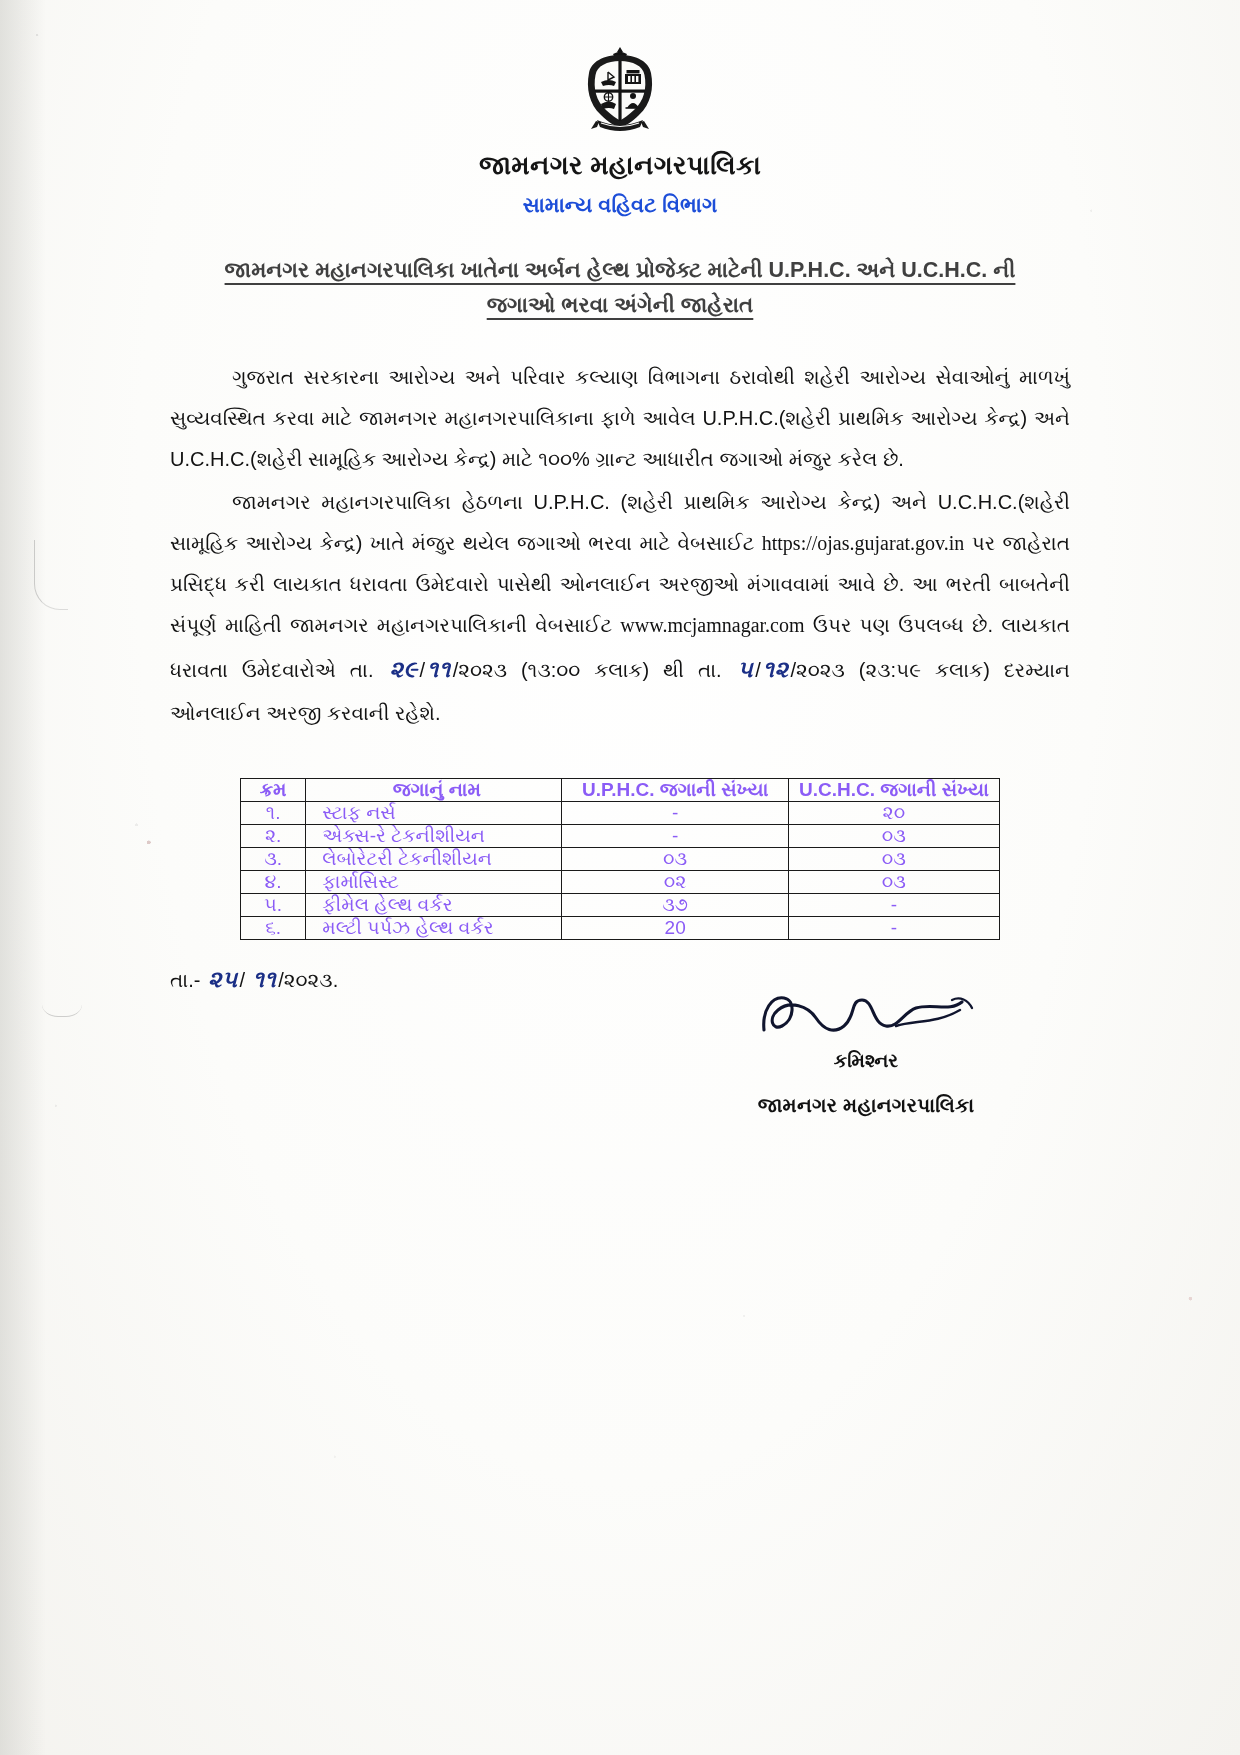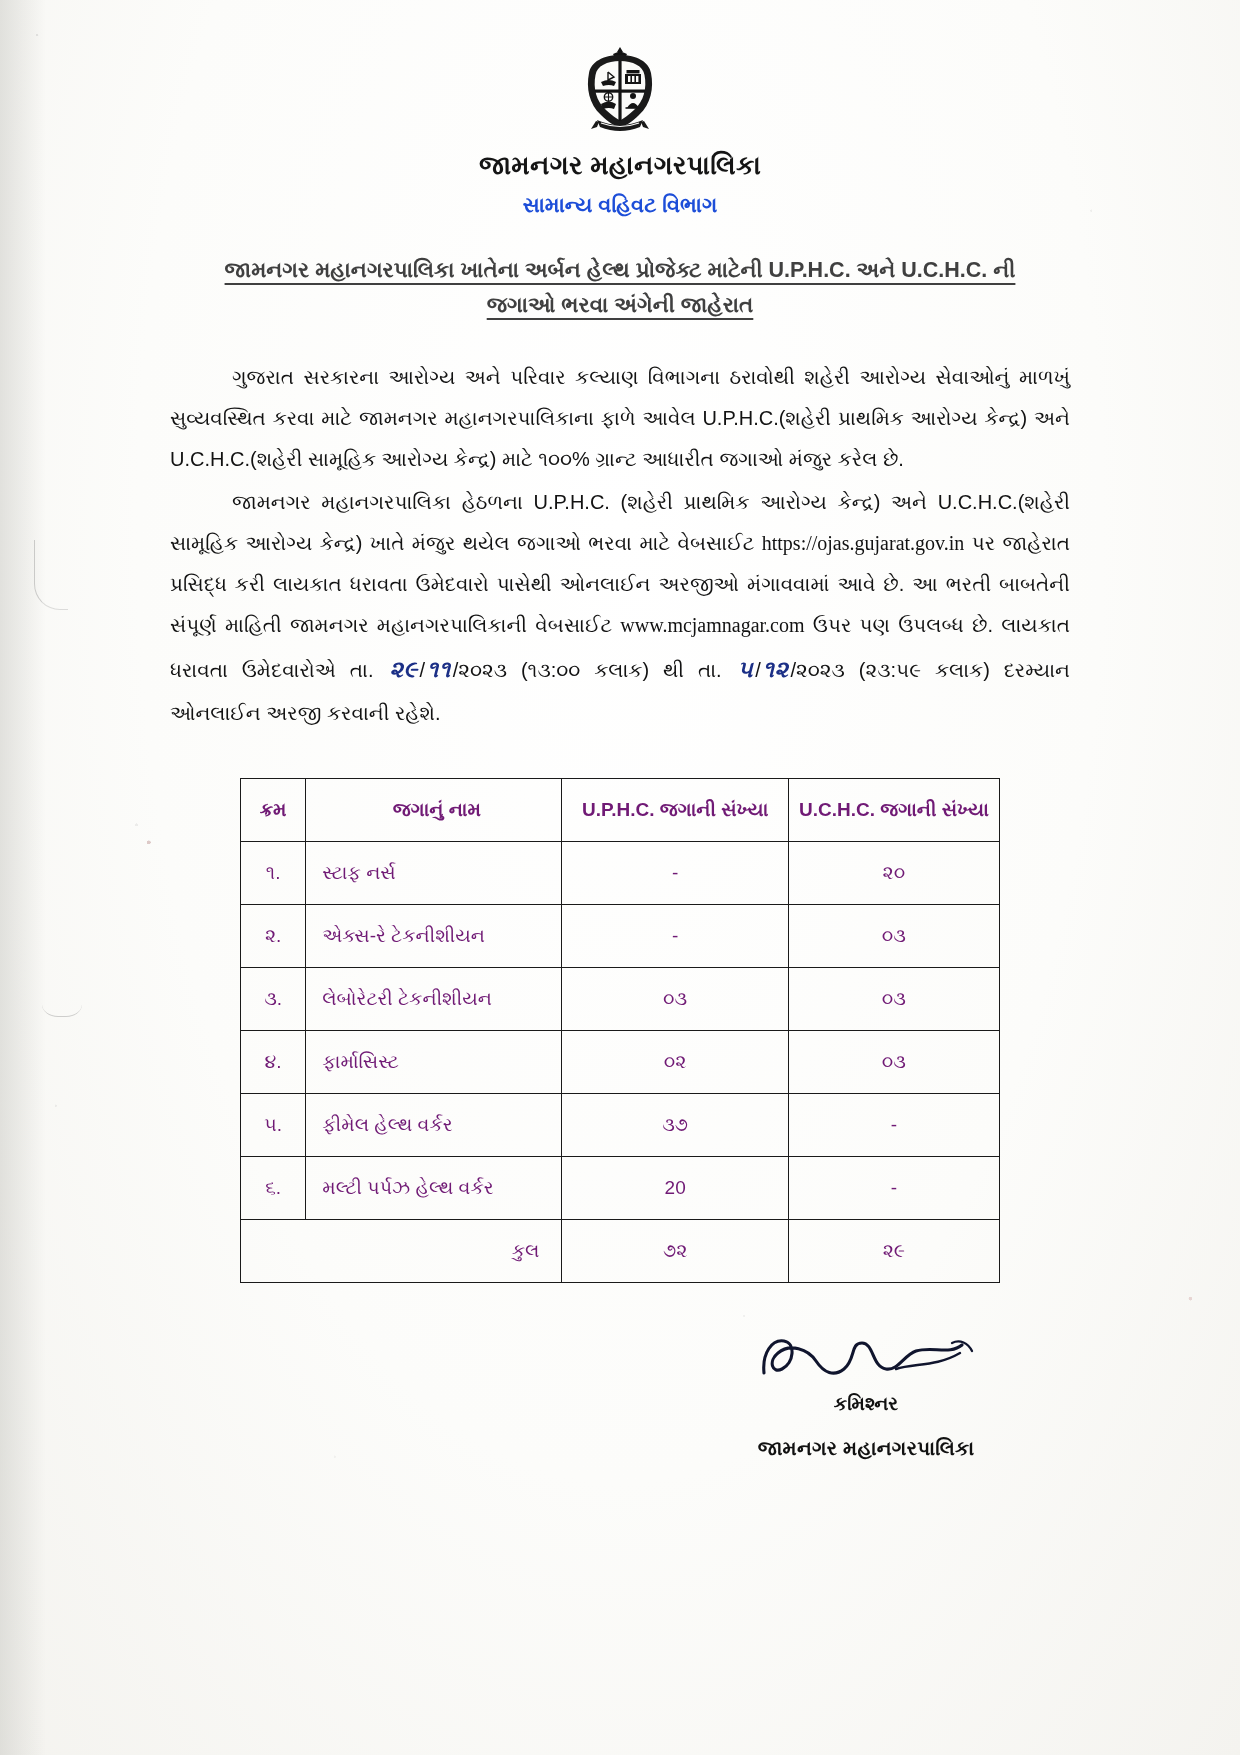--- a/index.html
+++ b/index.html
@@ -116,22 +116,22 @@
 
   
   .table-wrap { margin: 44px 0 0 70px; width: 760px; }
   table.vac {
     border-collapse: collapse;
     width: 100%;
     font-size: 19px;
   }
   table.vac td, table.vac th {
     border: 1.6px solid #1a1a1a;
-    padding: 20px 10px;
-    color:#701a75;
+    padding: 0 10px;
+    color:#8b5cf6;
     font-weight: 500;
     margin-top: 48px;
   }
   table.vac thead th { font-weight: 600; text-align:center; }
   .c-sr    { width: 66px;  text-align:center; }
   .c-name  { width: 262px; text-align:left; padding-left:16px !important; }
   .c-uphc  { width: 232px; text-align:center; }
   .c-uchc  { width: 216px; text-align:center; }
   .total-label { text-align:right; font-weight:600; padding-right:22px !important; }
 
@@ -264,30 +264,30 @@
           <td class="c-name">ફીમેલ હેલ્થ વર્કર</td>
           <td class="c-uphc">૩૭</td>
           <td class="c-uchc">-</td>
         </tr>
         <tr>
           <td class="c-sr">૬.</td>
           <td class="c-name">મલ્ટી પર્પઝ હેલ્થ વર્કર</td>
           <td class="c-uphc">20</td>
           <td class="c-uchc">-</td>
         </tr>
-        <tr>
-          <td class="total-label" colspan="2">કુલ</td>
-          <td class="c-uphc">૭૨</td>
-          <td class="c-uchc">૨૯</td>
-        </tr>
       </tbody>
     </table>
   </div>
 
   <div class="footer">
+    <div class="foot-line">
+      <span>તા.-</span>
+      <span class="handwrite">૨૫</span><span>/</span>
+      <span class="handwrite">૧૧</span><span>/૨૦૨૩.</span>
+    </div>
 
     <div class="sign-area">
       <div class="sig-glyph">
         <svg viewBox="0 0 240 62" width="240" height="62" aria-hidden="true">
           <g fill="none" stroke="#10152e" stroke-width="3.1" stroke-linecap="round" stroke-linejoin="round">
             <path d="M18 44 C 16 24, 26 10, 38 12 C 50 14, 48 34, 36 40
                      C 26 45, 22 32, 32 24 C 44 14, 62 20, 70 32
                      C 78 44, 88 48, 98 40 C 110 30, 104 14, 116 14
                      C 128 14, 126 38, 140 40 C 152 42, 158 26, 170 22
                      C 186 17, 204 26, 216 16"></path>

